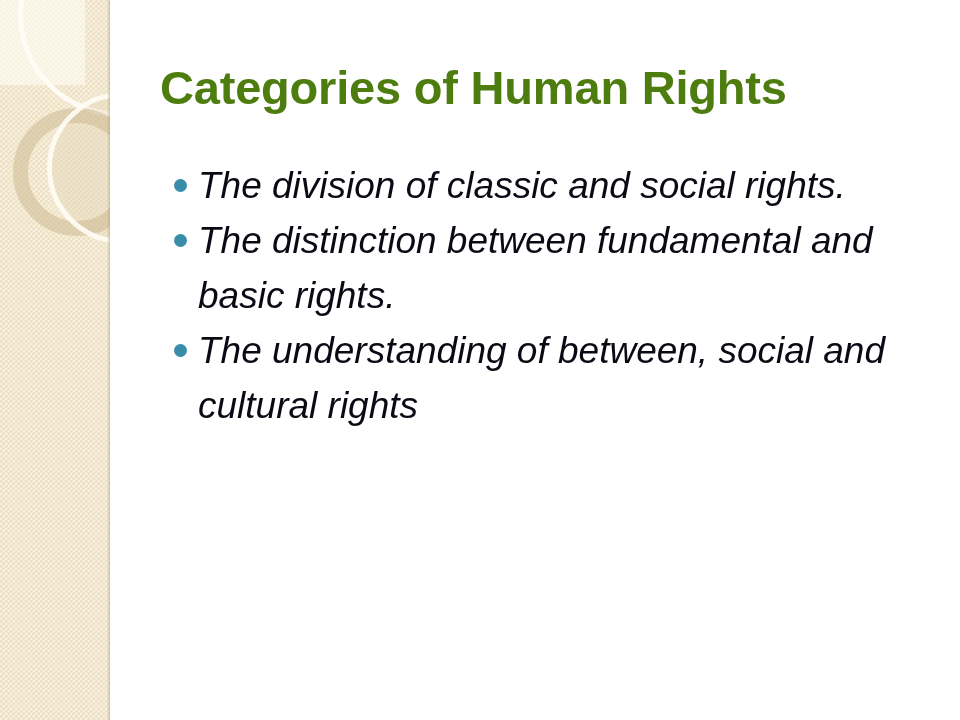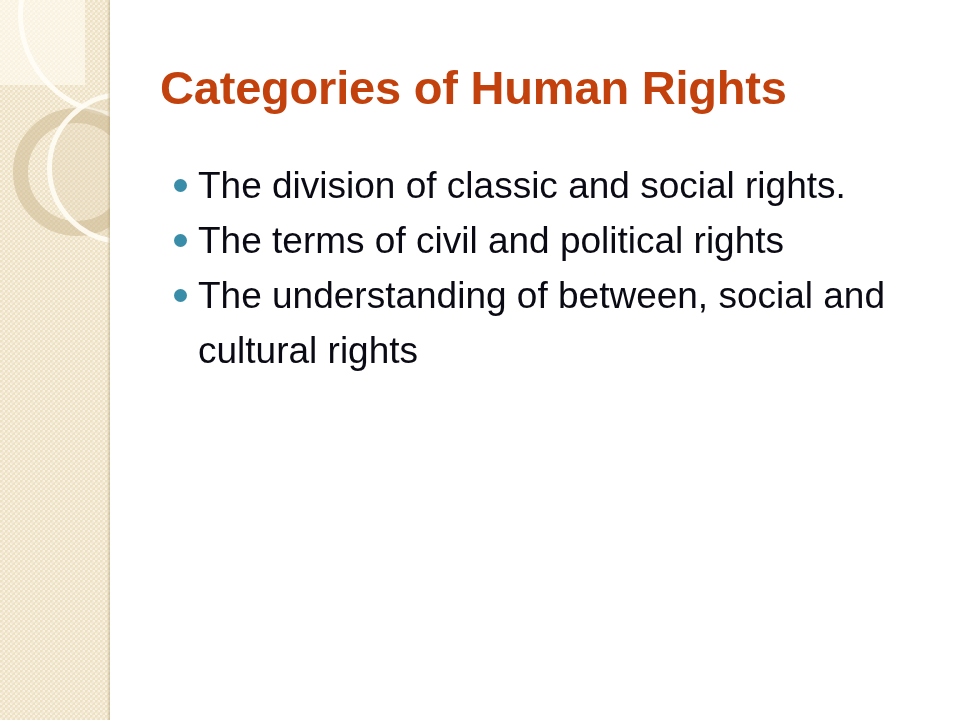--- a/index.html
+++ b/index.html
@@ -91,21 +91,21 @@
   .slide-title {
     position: absolute;
     left: 160px;
     top: 60px;
     width: 770px;
     margin: 0;
     font-size: 47px;
     line-height: 56px;
     font-weight: bold;
     letter-spacing: -0.2px;
-    color: #c2410c;
+    color: #4d7c0f;
     font-family: "Liberation Sans", sans-serif;
     white-space: nowrap;
   }
 
   
   .body-list {
     position: absolute;
     left: 168px;
     top: 158px;
     width: 778px;
@@ -114,20 +114,21 @@
     list-style: none;
   }
   .bullet-item {
     position: relative;
     padding-left: 30px;
     margin: 0 0 0 0;
     font-size: 37px;
     line-height: 55px;
     color: #0a0a14;
     font-family: "Liberation Sans", sans-serif;
+    font-style: italic;
   }
   .bullet-dot {
     position: absolute;
     left: 6px;
     top: 21px;
     width: 13px;
     height: 13px;
     border-radius: 50%;
     background: #3a8da8;
   }
@@ -151,25 +152,25 @@
 
   <h1 class="slide-title">Categories of Human Rights</h1>
 
   <ul class="body-list">
 
     <li class="bullet-item">
       <span class="bullet-dot"></span>
       <span class="bullet-text">The division of classic and social rights.</span>
     </li>
 
-
     <li class="bullet-item">
       <span class="bullet-dot"></span>
-      <span class="bullet-text">The terms of civil and political rights</span>
+      <span class="bullet-text">The distinction between fundamental and basic rights.</span>
     </li>
+
 
     <li class="bullet-item">
       <span class="bullet-dot"></span>
       <span class="bullet-text">The understanding of between, social and cultural rights</span>
     </li>
 
 
   </ul>
 
 </div>

